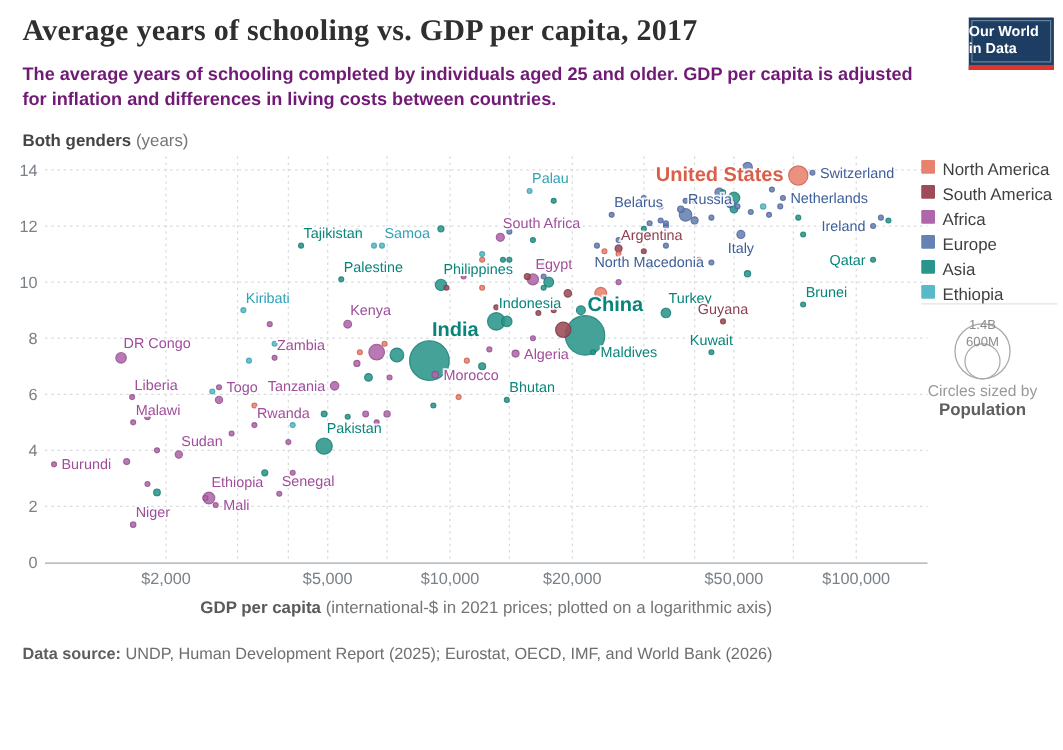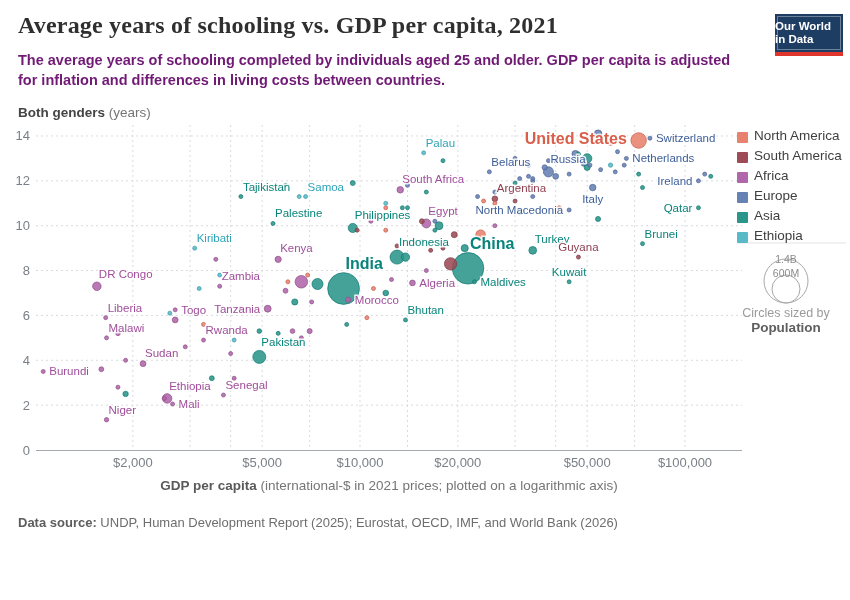--- a/index.html
+++ b/index.html
@@ -12,33 +12,33 @@
             font-size:14.5px;line-height:1.4;color:#701a75;font-weight:bold;}
   .owid-logo{position:absolute;left:775px;top:14px;width:68px;height:38px;
              background:#1d3d63;border-bottom:4px solid #e0352c;
              display:flex;flex-direction:column;justify-content:center;
              box-shadow:inset 0 0 0 2px #1d3d63, inset 0 0 0 3px rgba(255,255,255,.35);
              cursor:pointer;}
   .owid-logo span{color:#fff;font-size:11.5px;font-weight:700;line-height:1.15;}
   #chart-svg{position:absolute;left:0;top:0;}
   .legend{position:absolute;left:737px;top:128px;width:112px;display:flex;
           flex-direction:column;gap:5px;}
-  .legend-item{display:flex;align-items:flex-end;gap:6px;cursor:pointer;}
+  .legend-item{display:flex;align-items:flex-start;gap:6px;cursor:pointer;}
   .legend-item .swatch{width:11px;height:11px;border-radius:1px;flex:0 0 auto;}
   .legend-item .lbl{font-size:13.5px;color:#3f3f3f;white-space:nowrap;}
   .footer{position:absolute;left:18px;top:514px;width:816px;font-size:13px;
           line-height:1.45;color:#6e6e6e;}
   .footer .row{margin-bottom:4px;}
   .footer b{color:#5d5d5d;}
   .footer .link{color:#5b6e82;cursor:pointer;}
 </style>
 </head>
 <body>
 
-<div class="title">Average years of schooling vs. GDP per capita, 2021</div>
+<div class="title">Average years of schooling vs. GDP per capita, 2017</div>
 <div class="subtitle">The average years of schooling completed by individuals aged 25 and older. GDP per capita is adjusted for inflation and differences in living costs between countries.</div>
 <div class="owid-logo">
   <span>Our World</span>
   <span>in Data</span>
 </div>
 
 <svg id="chart-svg" width="850" height="600">
     <line x1="132.8347485907939" y1="125" x2="132.8347485907939" y2="450" stroke="#d8dbde" stroke-dasharray="2,3"></line>
     <line x1="190.06440778389035" y1="125" x2="190.06440778389035" y2="450" stroke="#d8dbde" stroke-dasharray="2,3"></line>
     <line x1="230.66949718158781" y1="125" x2="230.66949718158781" y2="450" stroke="#d8dbde" stroke-dasharray="2,3"></line>

